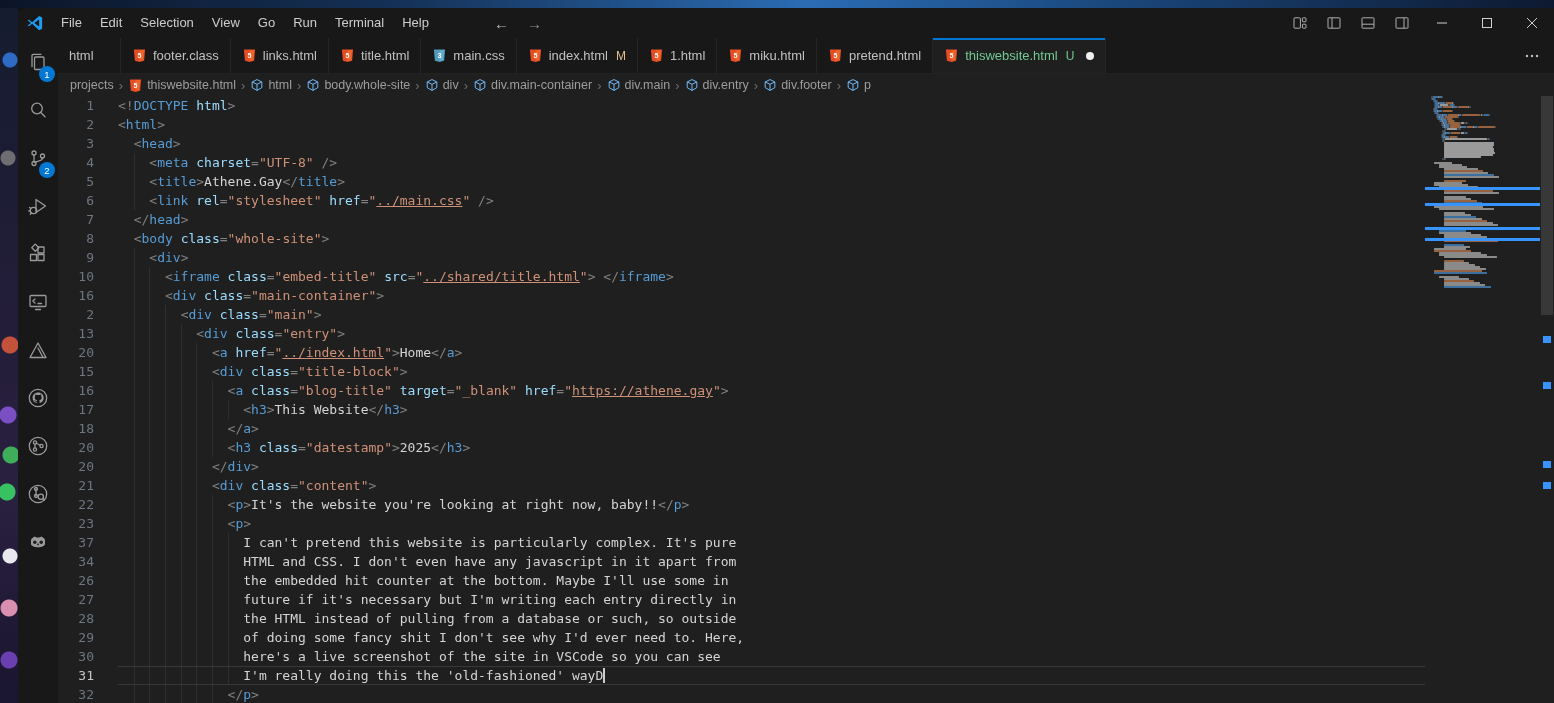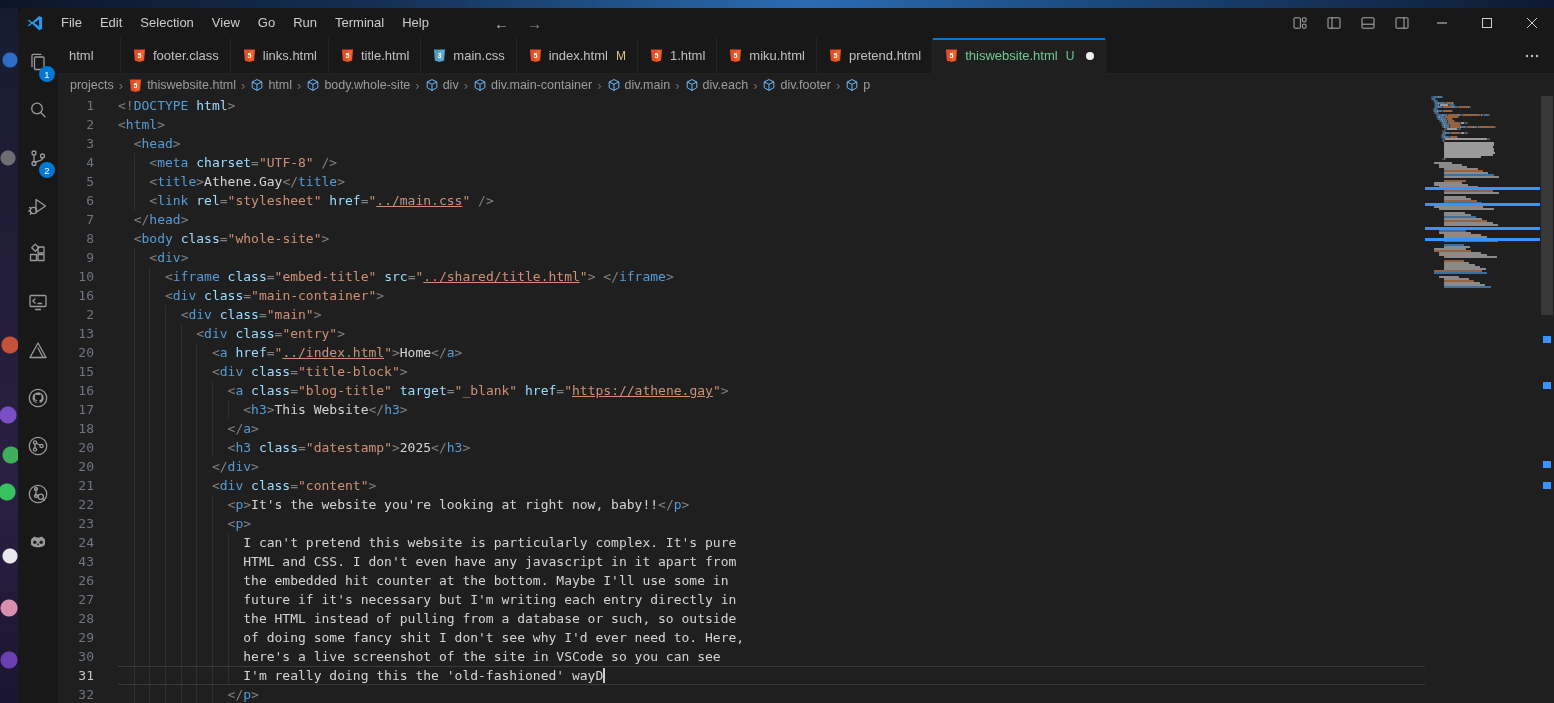--- a/index.html
+++ b/index.html
@@ -453,21 +453,21 @@
               <span>div.main</span>
             </span>
             <span class="crumb-sep">›</span>
             <span class="crumb">
               <span>
                 <svg width="14" height="14" viewBox="0 0 16 16" fill="none" stroke="#75beff" stroke-width="1.1">
                   <path d="M8 1.8l5.5 2.7v6.5L8 14.2 2.5 11V4.5z"></path>
                   <path d="M2.5 4.5L8 7.2l5.5-2.7M8 7.2v7"></path>
                 </svg>
               </span>
-              <span>div.each</span>
+              <span>div.entry</span>
             </span>
             <span class="crumb-sep">›</span>
             <span class="crumb">
               <span>
                 <svg width="14" height="14" viewBox="0 0 16 16" fill="none" stroke="#75beff" stroke-width="1.1">
                   <path d="M8 1.8l5.5 2.7v6.5L8 14.2 2.5 11V4.5z"></path>
                   <path d="M2.5 4.5L8 7.2l5.5-2.7M8 7.2v7"></path>
                 </svg>
               </span>
               <span>div.footer</span>
@@ -501,22 +501,22 @@
               <div class="ln">20</div>
               <div class="ln">15</div>
               <div class="ln">16</div>
               <div class="ln">17</div>
               <div class="ln">18</div>
               <div class="ln">20</div>
               <div class="ln">20</div>
               <div class="ln">21</div>
               <div class="ln">22</div>
               <div class="ln">23</div>
-              <div class="ln">24</div>
-              <div class="ln">43</div>
+              <div class="ln">37</div>
+              <div class="ln">34</div>
               <div class="ln">26</div>
               <div class="ln">27</div>
               <div class="ln">28</div>
               <div class="ln">29</div>
               <div class="ln">30</div>
               <div class="ln cur">31</div>
               <div class="ln">32</div>
             </div>
           <div class="code"><div class="cl"><span><span class="tok-p">&lt;!</span><span class="tok-tag">DOCTYPE</span><span class="tok-t"> </span><span class="tok-attr">html</span><span class="tok-p">&gt;</span></span></div><div class="cl"><span><span class="tok-p">&lt;</span><span class="tok-tag">html</span><span class="tok-p">&gt;</span></span></div><div class="cl"><span>  <span class="tok-p">&lt;</span><span class="tok-tag">head</span><span class="tok-p">&gt;</span></span></div><div class="cl"><span class="ig" style="left: calc(2ch);"></span><span>    <span class="tok-p">&lt;</span><span class="tok-tag">meta</span><span class="tok-t"> </span><span class="tok-attr">charset</span><span class="tok-p">=</span><span class="tok-str">"UTF-8"</span><span class="tok-t"> </span><span class="tok-p">/&gt;</span></span></div><div class="cl"><span class="ig" style="left: calc(2ch);"></span><span>    <span class="tok-p">&lt;</span><span class="tok-tag">title</span><span class="tok-p">&gt;</span><span class="tok-t">Athene.Gay</span><span class="tok-p">&lt;/</span><span class="tok-tag">title</span><span class="tok-p">&gt;</span></span></div><div class="cl"><span class="ig" style="left: calc(2ch);"></span><span>    <span class="tok-p">&lt;</span><span class="tok-tag">link</span><span class="tok-t"> </span><span class="tok-attr">rel</span><span class="tok-p">=</span><span class="tok-str">"stylesheet"</span><span class="tok-t"> </span><span class="tok-attr">href</span><span class="tok-p">=</span><span class="tok-str">"</span><span class="tok-lnk">../main.css</span><span class="tok-str">"</span><span class="tok-t"> </span><span class="tok-p">/&gt;</span></span></div><div class="cl"><span>  <span class="tok-p">&lt;/</span><span class="tok-tag">head</span><span class="tok-p">&gt;</span></span></div><div class="cl"><span>  <span class="tok-p">&lt;</span><span class="tok-tag">body</span><span class="tok-t"> </span><span class="tok-attr">class</span><span class="tok-p">=</span><span class="tok-str">"whole-site"</span><span class="tok-p">&gt;</span></span></div><div class="cl"><span class="ig" style="left: calc(2ch);"></span><span>    <span class="tok-p">&lt;</span><span class="tok-tag">div</span><span class="tok-p">&gt;</span></span></div><div class="cl"><span class="ig" style="left: calc(2ch);"></span><span class="ig" style="left: calc(4ch);"></span><span>      <span class="tok-p">&lt;</span><span class="tok-tag">iframe</span><span class="tok-t"> </span><span class="tok-attr">class</span><span class="tok-p">=</span><span class="tok-str">"embed-title"</span><span class="tok-t"> </span><span class="tok-attr">src</span><span class="tok-p">=</span><span class="tok-str">"</span><span class="tok-lnk">../shared/title.html</span><span class="tok-str">"</span><span class="tok-p">&gt;</span><span class="tok-t"> </span><span class="tok-p">&lt;/</span><span class="tok-tag">iframe</span><span class="tok-p">&gt;</span></span></div><div class="cl"><span class="ig" style="left: calc(2ch);"></span><span class="ig" style="left: calc(4ch);"></span><span>      <span class="tok-p">&lt;</span><span class="tok-tag">div</span><span class="tok-t"> </span><span class="tok-attr">class</span><span class="tok-p">=</span><span class="tok-str">"main-container"</span><span class="tok-p">&gt;</span></span></div><div class="cl"><span class="ig" style="left: calc(2ch);"></span><span class="ig" style="left: calc(4ch);"></span><span class="ig" style="left: calc(6ch);"></span><span>        <span class="tok-p">&lt;</span><span class="tok-tag">div</span><span class="tok-t"> </span><span class="tok-attr">class</span><span class="tok-p">=</span><span class="tok-str">"main"</span><span class="tok-p">&gt;</span></span></div><div class="cl"><span class="ig" style="left: calc(2ch);"></span><span class="ig" style="left: calc(4ch);"></span><span class="ig" style="left: calc(6ch);"></span><span class="ig" style="left: calc(8ch);"></span><span>          <span class="tok-p">&lt;</span><span class="tok-tag">div</span><span class="tok-t"> </span><span class="tok-attr">class</span><span class="tok-p">=</span><span class="tok-str">"entry"</span><span class="tok-p">&gt;</span></span></div><div class="cl"><span class="ig" style="left: calc(2ch);"></span><span class="ig" style="left: calc(4ch);"></span><span class="ig" style="left: calc(6ch);"></span><span class="ig" style="left: calc(8ch);"></span><span class="ig" style="left: calc(10ch);"></span><span>            <span class="tok-p">&lt;</span><span class="tok-tag">a</span><span class="tok-t"> </span><span class="tok-attr">href</span><span class="tok-p">=</span><span class="tok-str">"</span><span class="tok-lnk">../index.html</span><span class="tok-str">"</span><span class="tok-p">&gt;</span><span class="tok-t">Home</span><span class="tok-p">&lt;/</span><span class="tok-tag">a</span><span class="tok-p">&gt;</span></span></div><div class="cl"><span class="ig" style="left: calc(2ch);"></span><span class="ig" style="left: calc(4ch);"></span><span class="ig" style="left: calc(6ch);"></span><span class="ig" style="left: calc(8ch);"></span><span class="ig" style="left: calc(10ch);"></span><span>            <span class="tok-p">&lt;</span><span class="tok-tag">div</span><span class="tok-t"> </span><span class="tok-attr">class</span><span class="tok-p">=</span><span class="tok-str">"title-block"</span><span class="tok-p">&gt;</span></span></div><div class="cl"><span class="ig" style="left: calc(2ch);"></span><span class="ig" style="left: calc(4ch);"></span><span class="ig" style="left: calc(6ch);"></span><span class="ig" style="left: calc(8ch);"></span><span class="ig" style="left: calc(10ch);"></span><span class="ig" style="left: calc(12ch);"></span><span>              <span class="tok-p">&lt;</span><span class="tok-tag">a</span><span class="tok-t"> </span><span class="tok-attr">class</span><span class="tok-p">=</span><span class="tok-str">"blog-title"</span><span class="tok-t"> </span><span class="tok-attr">target</span><span class="tok-p">=</span><span class="tok-str">"_blank"</span><span class="tok-t"> </span><span class="tok-attr">href</span><span class="tok-p">=</span><span class="tok-str">"</span><span class="tok-lnk">https://athene.gay</span><span class="tok-str">"</span><span class="tok-p">&gt;</span></span></div><div class="cl"><span class="ig" style="left: calc(2ch);"></span><span class="ig" style="left: calc(4ch);"></span><span class="ig" style="left: calc(6ch);"></span><span class="ig" style="left: calc(8ch);"></span><span class="ig" style="left: calc(10ch);"></span><span class="ig" style="left: calc(12ch);"></span><span class="ig" style="left: calc(14ch);"></span><span>                <span class="tok-p">&lt;</span><span class="tok-tag">h3</span><span class="tok-p">&gt;</span><span class="tok-t">This Website</span><span class="tok-p">&lt;/</span><span class="tok-tag">h3</span><span class="tok-p">&gt;</span></span></div><div class="cl"><span class="ig" style="left: calc(2ch);"></span><span class="ig" style="left: calc(4ch);"></span><span class="ig" style="left: calc(6ch);"></span><span class="ig" style="left: calc(8ch);"></span><span class="ig" style="left: calc(10ch);"></span><span class="ig" style="left: calc(12ch);"></span><span>              <span class="tok-p">&lt;/</span><span class="tok-tag">a</span><span class="tok-p">&gt;</span></span></div><div class="cl"><span class="ig" style="left: calc(2ch);"></span><span class="ig" style="left: calc(4ch);"></span><span class="ig" style="left: calc(6ch);"></span><span class="ig" style="left: calc(8ch);"></span><span class="ig" style="left: calc(10ch);"></span><span class="ig" style="left: calc(12ch);"></span><span>              <span class="tok-p">&lt;</span><span class="tok-tag">h3</span><span class="tok-t"> </span><span class="tok-attr">class</span><span class="tok-p">=</span><span class="tok-str">"datestamp"</span><span class="tok-p">&gt;</span><span class="tok-t">2025</span><span class="tok-p">&lt;/</span><span class="tok-tag">h3</span><span class="tok-p">&gt;</span></span></div><div class="cl"><span class="ig" style="left: calc(2ch);"></span><span class="ig" style="left: calc(4ch);"></span><span class="ig" style="left: calc(6ch);"></span><span class="ig" style="left: calc(8ch);"></span><span class="ig" style="left: calc(10ch);"></span><span>            <span class="tok-p">&lt;/</span><span class="tok-tag">div</span><span class="tok-p">&gt;</span></span></div><div class="cl"><span class="ig" style="left: calc(2ch);"></span><span class="ig" style="left: calc(4ch);"></span><span class="ig" style="left: calc(6ch);"></span><span class="ig" style="left: calc(8ch);"></span><span class="ig" style="left: calc(10ch);"></span><span>            <span class="tok-p">&lt;</span><span class="tok-tag">div</span><span class="tok-t"> </span><span class="tok-attr">class</span><span class="tok-p">=</span><span class="tok-str">"content"</span><span class="tok-p">&gt;</span></span></div><div class="cl"><span class="ig" style="left: calc(2ch);"></span><span class="ig" style="left: calc(4ch);"></span><span class="ig" style="left: calc(6ch);"></span><span class="ig" style="left: calc(8ch);"></span><span class="ig" style="left: calc(10ch);"></span><span class="ig" style="left: calc(12ch);"></span><span>              <span class="tok-p">&lt;</span><span class="tok-tag">p</span><span class="tok-p">&gt;</span><span class="tok-t">It's the website you're looking at right now, baby!!</span><span class="tok-p">&lt;/</span><span class="tok-tag">p</span><span class="tok-p">&gt;</span></span></div><div class="cl"><span class="ig" style="left: calc(2ch);"></span><span class="ig" style="left: calc(4ch);"></span><span class="ig" style="left: calc(6ch);"></span><span class="ig" style="left: calc(8ch);"></span><span class="ig" style="left: calc(10ch);"></span><span class="ig" style="left: calc(12ch);"></span><span>              <span class="tok-p">&lt;</span><span class="tok-tag">p</span><span class="tok-p">&gt;</span></span></div><div class="cl"><span class="ig" style="left: calc(2ch);"></span><span class="ig" style="left: calc(4ch);"></span><span class="ig" style="left: calc(6ch);"></span><span class="ig" style="left: calc(8ch);"></span><span class="ig" style="left: calc(10ch);"></span><span class="ig" style="left: calc(12ch);"></span><span class="ig" style="left: calc(14ch);"></span><span>                <span class="tok-t">I can't pretend this website is particularly complex. It's pure</span></span></div><div class="cl"><span class="ig" style="left: calc(2ch);"></span><span class="ig" style="left: calc(4ch);"></span><span class="ig" style="left: calc(6ch);"></span><span class="ig" style="left: calc(8ch);"></span><span class="ig" style="left: calc(10ch);"></span><span class="ig" style="left: calc(12ch);"></span><span class="ig" style="left: calc(14ch);"></span><span>                <span class="tok-t">HTML and CSS. I don't even have any javascript in it apart from</span></span></div><div class="cl"><span class="ig" style="left: calc(2ch);"></span><span class="ig" style="left: calc(4ch);"></span><span class="ig" style="left: calc(6ch);"></span><span class="ig" style="left: calc(8ch);"></span><span class="ig" style="left: calc(10ch);"></span><span class="ig" style="left: calc(12ch);"></span><span class="ig" style="left: calc(14ch);"></span><span>                <span class="tok-t">the embedded hit counter at the bottom. Maybe I'll use some in</span></span></div><div class="cl"><span class="ig" style="left: calc(2ch);"></span><span class="ig" style="left: calc(4ch);"></span><span class="ig" style="left: calc(6ch);"></span><span class="ig" style="left: calc(8ch);"></span><span class="ig" style="left: calc(10ch);"></span><span class="ig" style="left: calc(12ch);"></span><span class="ig" style="left: calc(14ch);"></span><span>                <span class="tok-t">future if it's necessary but I'm writing each entry directly in</span></span></div><div class="cl"><span class="ig" style="left: calc(2ch);"></span><span class="ig" style="left: calc(4ch);"></span><span class="ig" style="left: calc(6ch);"></span><span class="ig" style="left: calc(8ch);"></span><span class="ig" style="left: calc(10ch);"></span><span class="ig" style="left: calc(12ch);"></span><span class="ig" style="left: calc(14ch);"></span><span>                <span class="tok-t">the HTML instead of pulling from a database or such, so outside</span></span></div><div class="cl"><span class="ig" style="left: calc(2ch);"></span><span class="ig" style="left: calc(4ch);"></span><span class="ig" style="left: calc(6ch);"></span><span class="ig" style="left: calc(8ch);"></span><span class="ig" style="left: calc(10ch);"></span><span class="ig" style="left: calc(12ch);"></span><span class="ig" style="left: calc(14ch);"></span><span>                <span class="tok-t">of doing some fancy shit I don't see why I'd ever need to. Here,</span></span></div><div class="cl"><span class="ig" style="left: calc(2ch);"></span><span class="ig" style="left: calc(4ch);"></span><span class="ig" style="left: calc(6ch);"></span><span class="ig" style="left: calc(8ch);"></span><span class="ig" style="left: calc(10ch);"></span><span class="ig" style="left: calc(12ch);"></span><span class="ig" style="left: calc(14ch);"></span><span>                <span class="tok-t">here's a live screenshot of the site in VSCode so you can see</span></span></div><div class="cl cur"><span class="ig" style="left: calc(2ch);"></span><span class="ig" style="left: calc(4ch);"></span><span class="ig" style="left: calc(6ch);"></span><span class="ig" style="left: calc(8ch);"></span><span class="ig" style="left: calc(10ch);"></span><span class="ig" style="left: calc(12ch);"></span><span class="ig" style="left: calc(14ch);"></span><span>                <span class="tok-t">I'm really doing this the 'old-fashioned' wayD</span></span><span class="caret"></span></div><div class="cl"><span class="ig" style="left: calc(2ch);"></span><span class="ig" style="left: calc(4ch);"></span><span class="ig" style="left: calc(6ch);"></span><span class="ig" style="left: calc(8ch);"></span><span class="ig" style="left: calc(10ch);"></span><span class="ig" style="left: calc(12ch);"></span><span>              <span class="tok-p">&lt;/</span><span class="tok-tag">p</span><span class="tok-p">&gt;</span></span></div></div>
           <div class="minimap">

